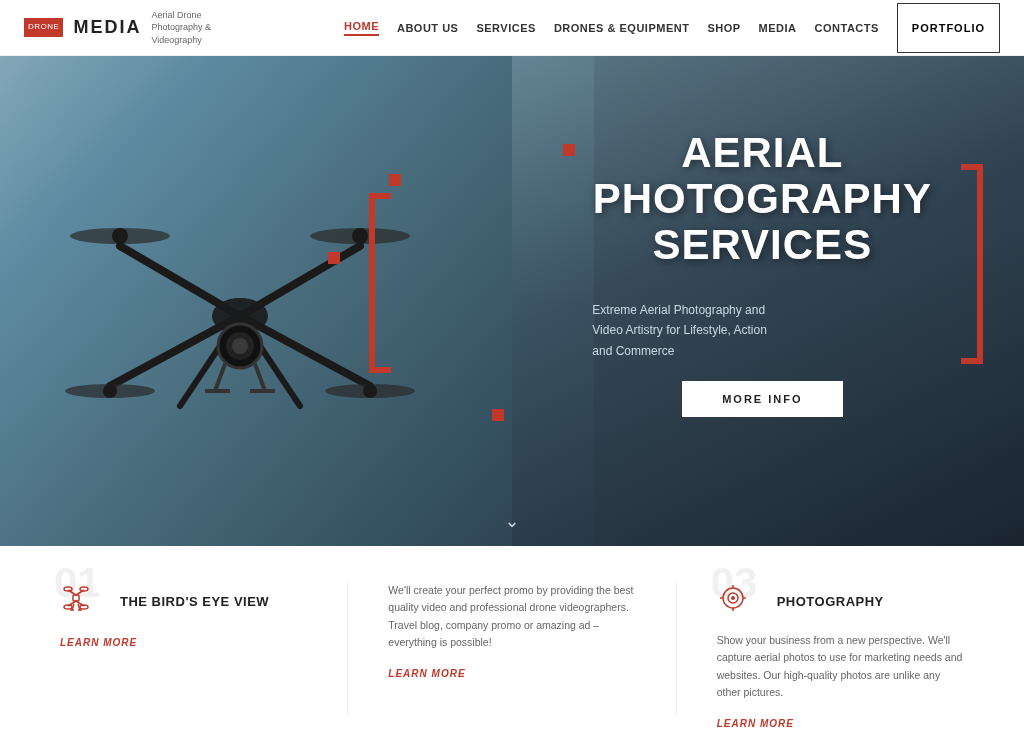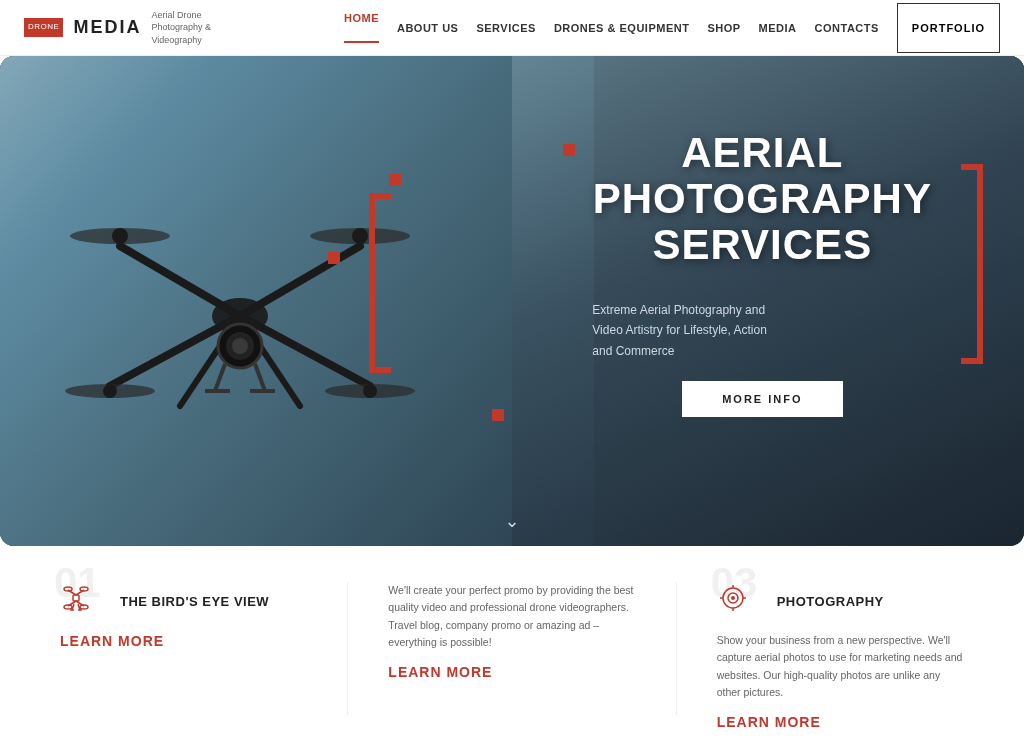--- a/index.html
+++ b/index.html
@@ -54,40 +54,39 @@
       font-weight: 600;
       color: #333;
       text-decoration: none;
       letter-spacing: 0.5px;
       text-transform: uppercase;
       cursor: pointer;
     }
     .nav-item.active {
       color: #c0392b;
       border-bottom: 2px solid #c0392b;
-      padding-bottom: 17px;
+      padding-bottom: 2px;
     }
     .nav-portfolio {
       border: 1.5px solid #333;
       padding: 18px 14px;
       font-size: 11px;
       font-weight: 600;
       letter-spacing: 1px;
       text-transform: uppercase;
       cursor: pointer;
     }
 
     
     .hero {
       position: relative;
       width: 100%;
       height: 490px;
       overflow: hidden;
       background: #2a3540;
-      border-radius: 14px;
     }
     .hero-bg {
       position: absolute;
       inset: 0;
       background: linear-gradient(105deg, #5a7a8a 0%, #3a5060 35%, #2a3a45 55%, #1a2530 100%);
     }
     
     .hero-drone-area {
       position: absolute;
       left: 0;
@@ -233,27 +232,28 @@
       position: relative;
       z-index: 1;
     }
     .feature-desc {
       font-size: 10.5px;
       color: #666;
       line-height: 1.65;
       margin-bottom: 12px;
     }
     .feature-link {
-      font-size: 14px;
+      font-size: 10px;
       font-weight: 700;
       color: #c0392b;
       text-transform: uppercase;
       letter-spacing: 1px;
       cursor: pointer;
       text-decoration: none;
+      font-style: italic;
     }
     .feature-divider {
       width: 1px;
       background: #eee;
       margin: 0;
     }
 
     
   </style>
 </head>

